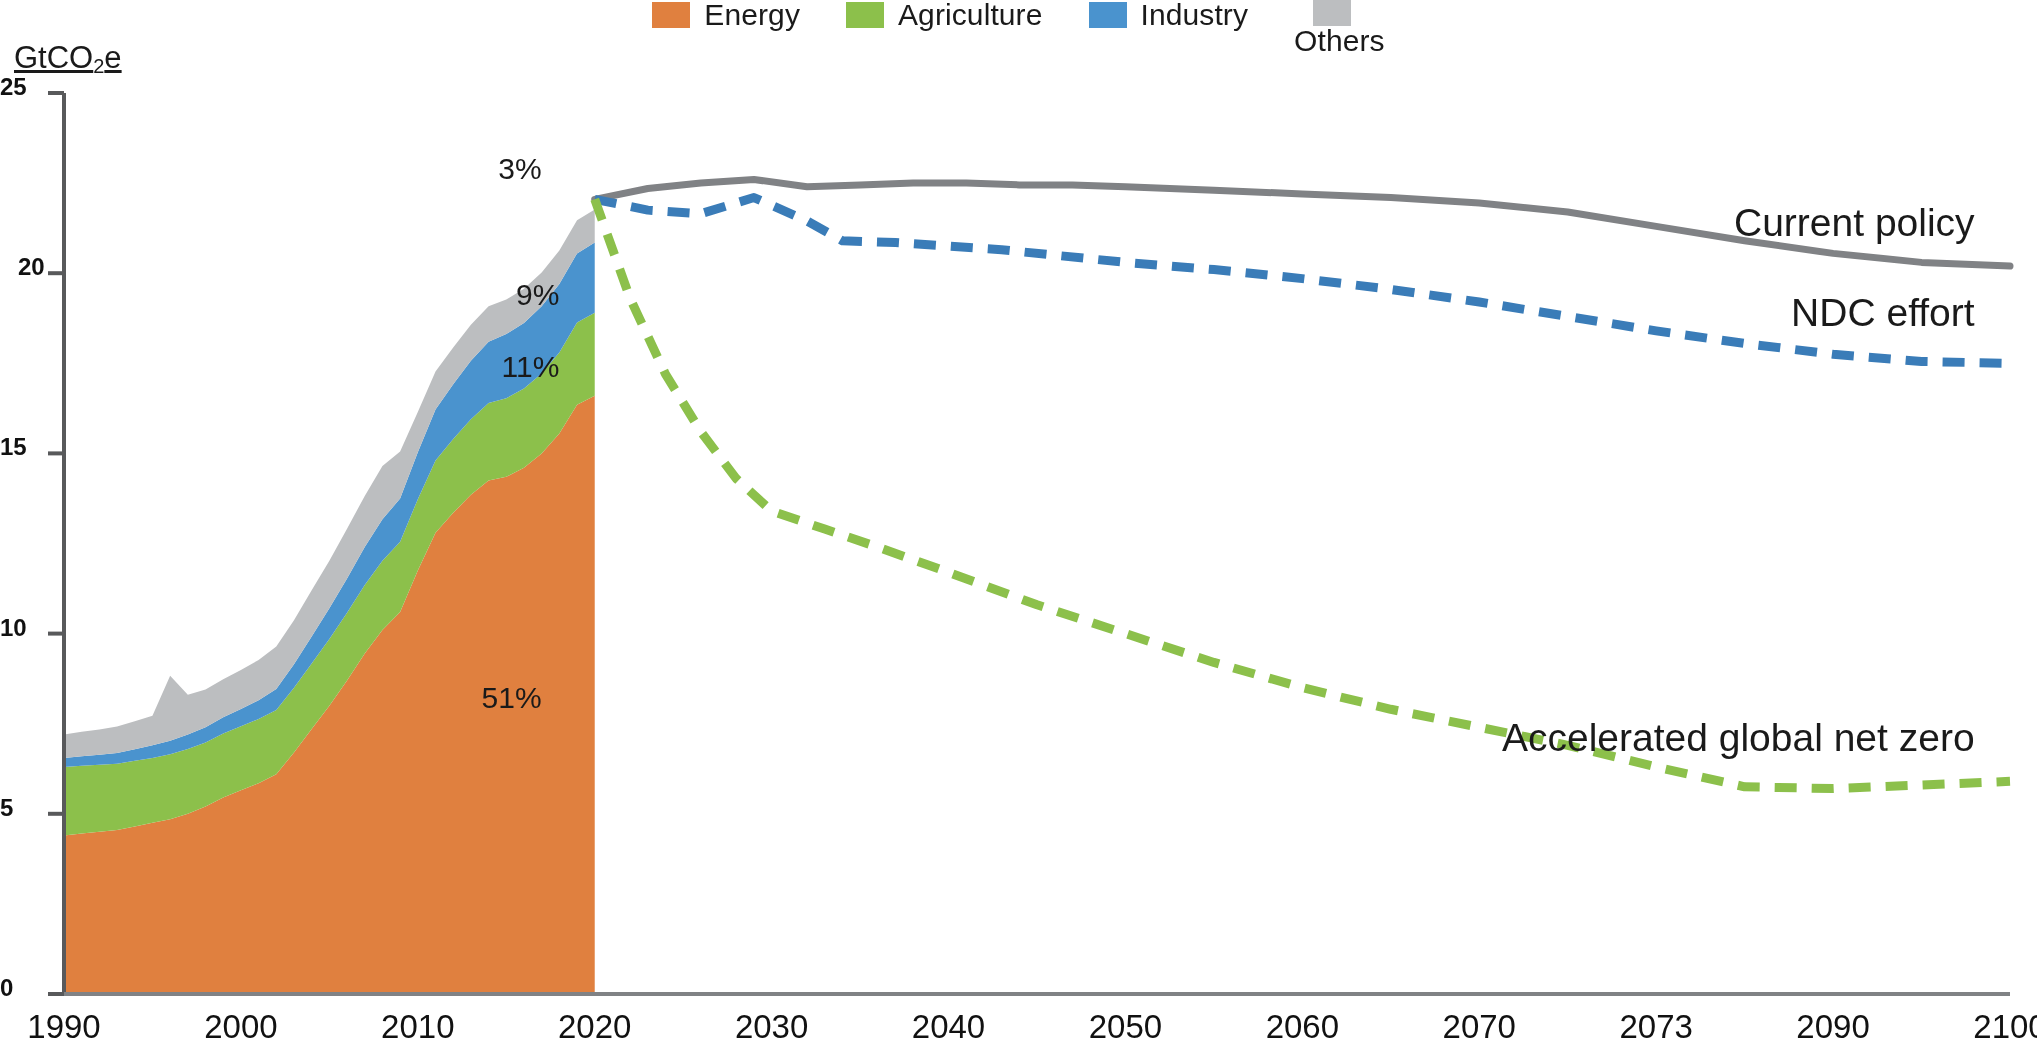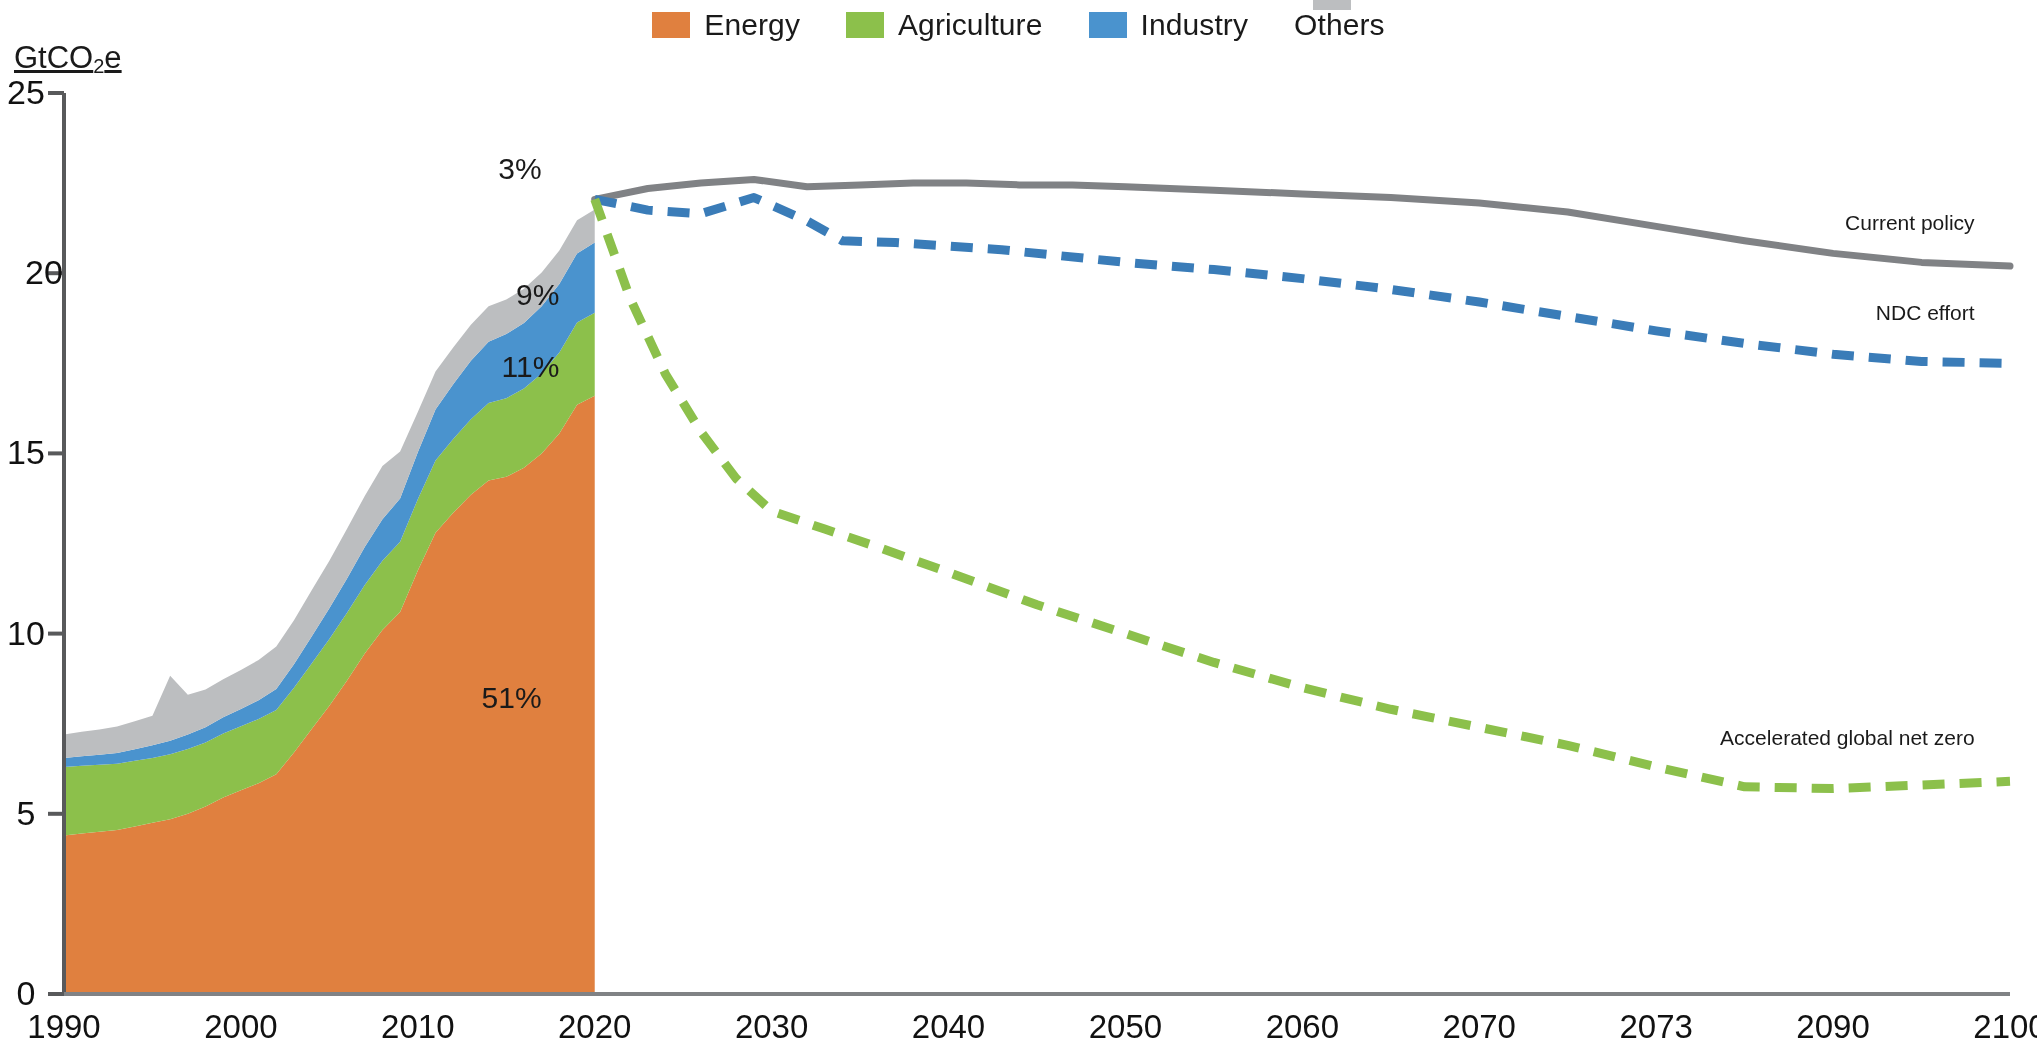--- a/index.html
+++ b/index.html
@@ -1,36 +1,36 @@
 <!DOCTYPE html>
 <html><head>
 <meta charset="utf-8">
 <style>
   html,body{margin:0;padding:0;background:#ffffff;}
   body{width:2037px;height:1062px;font-family:"Liberation Sans",sans-serif;color:#111;}
   #root{position:relative;width:2037px;height:1062px;overflow:hidden;background:#fff;}
 
   
-  #legend{position:absolute;left:0;top:0;width:2037px;height:40px;display:flex;justify-content:center;align-items:flex-end;gap:0;}
+  #legend{position:absolute;left:0;top:0;width:2037px;height:40px;display:flex;justify-content:center;align-items:flex-start;gap:0;}
   .legend-item{display:flex;align-items:center;margin-right:46px;}
   .legend-item:last-child{margin-right:0;flex-direction:column;}
   .legend-swatch{width:38px;height:26px;margin-right:14px;display:inline-block;}
   .legend-label{font-size:30px;line-height:30px;color:#1a1a1a;letter-spacing:.1px;}
 
   
   #ylabel{position:absolute;left:14px;top:40px;font-size:31px;color:#1a1a1a;white-space:nowrap;text-decoration:underline;}
   #ylabel sub{font-size:20px;vertical-align:-5px;}
 
   
   #plot{position:absolute;left:0;top:0;width:2037px;height:1062px;}
-  .ytick-label{position:absolute;font-size:34px;color:#111;text-align:center;width:52px;transform:translateY(-20px);}
+  .ytick-label{position:absolute;font-size:24px;color:#111;text-align:left;width:52px;transform:translateY(-20px);font-weight:bold;}
   .xtick-label{position:absolute;font-size:33px;color:#111;text-align:center;width:140px;transform:translateX(-70px);}
 
   .series-anno{position:absolute;font-size:30px;color:#1a1a1a;white-space:nowrap;}
-  .line-anno{position:absolute;font-size:21px;color:#1a1a1a;white-space:nowrap;}
+  .line-anno{position:absolute;font-size:39px;color:#1a1a1a;white-space:nowrap;}
 </style>
 </head>
 <body>
 
 <div id="root">
 
   <div id="legend">
       <div class="legend-item">
         <span class="legend-swatch" style="background: rgb(224, 128, 63);"></span>
         <span class="legend-label">Energy</span>

